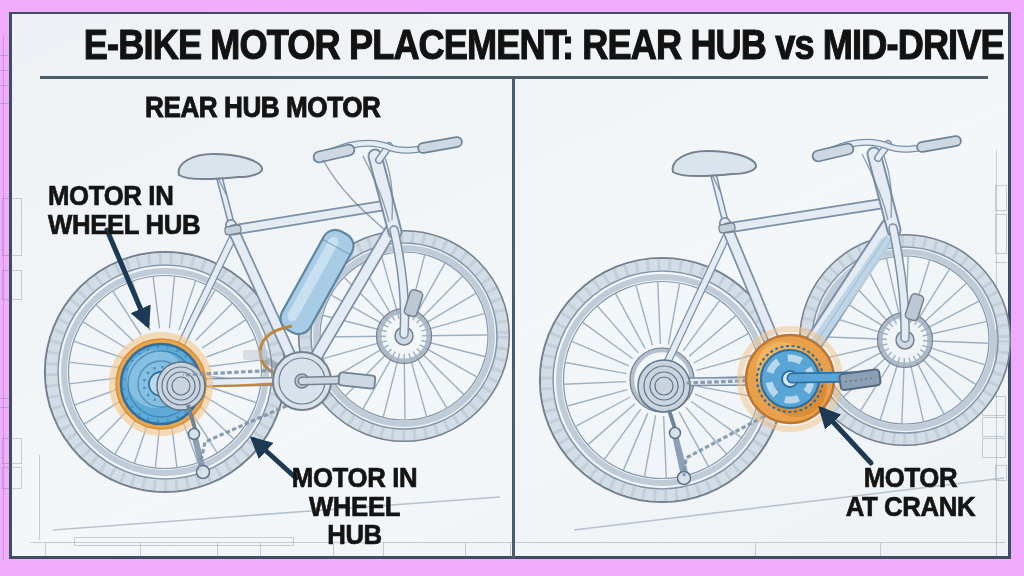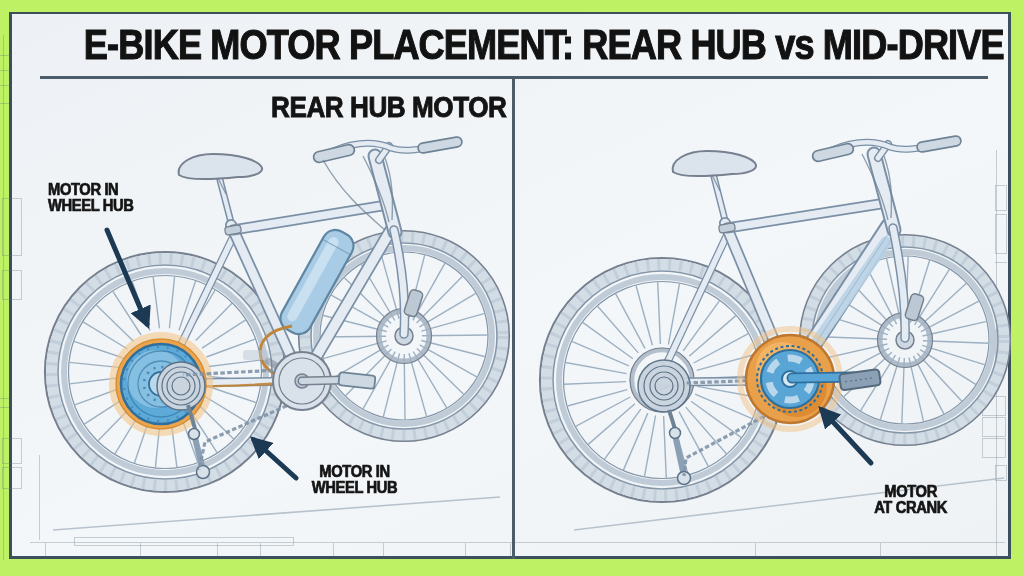--- a/index.html
+++ b/index.html
@@ -1,31 +1,31 @@
 <!DOCTYPE html>
 <html><head>
 <meta charset="utf-8">
 <style>
   html,body{margin:0;padding:0;background:#cbd5dd;font-family:"Liberation Sans",sans-serif;}
-  .stage{position:relative;width:1024px;height:576px;overflow:hidden;background:#bef264;}
+  .stage{position:relative;width:1024px;height:576px;overflow:hidden;background:#f0abfc;}
   .frame{position:absolute;left:9px;top:12px;width:1002px;height:547px;box-sizing:border-box;
          border:3px solid #3c4f5d;border-top-width:2px;
          background:linear-gradient(155deg,#edf1f5 0%,#f4f7f9 55%,#eef2f5 100%);}
   .titlebar{position:absolute;left:9px;top:21px;width:1002px;text-align:center;color:#121212;}
   .cond-title{display:inline-block;font-size:42px;font-weight:700;letter-spacing:-1px;
          transform:scaleX(.86);transform-origin:center top;-webkit-text-stroke:1.1px #121212;white-space:nowrap;}
   .title-sep{position:absolute;left:40px;top:76px;width:948px;height:3px;background:#4c5d6a;}
   .vdivider{position:absolute;left:512px;top:79px;width:3px;height:480px;background:#4c5d6a;}
-  .panel-header{position:absolute;top:91px;text-align:right;color:#141414;padding-left:8px;}
+  .panel-header{position:absolute;top:91px;text-align:center;color:#141414;}
   .cond-h{display:inline-block;font-size:29px;font-weight:700;letter-spacing:-.5px;
          transform:scaleX(.9);transform-origin:center top;-webkit-text-stroke:.9px #141414;white-space:nowrap;}
   #hdrL{left:13px;width:499px;} #hdrR{left:514px;width:497px;}
   .bike-svg{position:absolute;top:80px;height:479px;}
   #svgL{left:13px;width:499px;} #svgR{left:514px;width:497px;}
-  .label{position:absolute;font-size:16px;font-weight:700;line-height:1.02;letter-spacing:-.4px;
+  .label{position:absolute;font-size:28px;font-weight:700;line-height:1.02;letter-spacing:-.4px;
          color:#141414;-webkit-text-stroke:.7px #141414;}
   .cond-l{display:inline-block;white-space:pre-line;transform:scaleX(.92);transform-origin:left top;}
   .label.center{text-align:center;}
   .label.center .cond-l{transform-origin:center top;}
   
   .d{position:absolute;border:1px solid rgba(100,118,135,.32);box-sizing:border-box;}
   .dl{position:absolute;background:rgba(100,118,135,.32);}
   
   .tE{fill:none;stroke:#76808f;stroke-width:2.2}
   .tB{fill:none;stroke:#d3dde6;stroke-width:11}
@@ -429,18 +429,18 @@
   </div>
 
   <div class="label" style="left:48px;top:182px">
     <span class="cond-l">MOTOR IN
 WHEEL HUB</span>
   </div>
   <div class="label center" style="left:282px;top:464px;width:145px">
     <span class="cond-l">MOTOR IN
 WHEEL HUB</span>
   </div>
-  <div class="label center" style="left:838px;top:484px;width:145px">
+  <div class="label center" style="left:838px;top:464px;width:145px">
     <span class="cond-l">MOTOR
 AT CRANK</span>
   </div>
 
 </div>
 
 </body></html>

